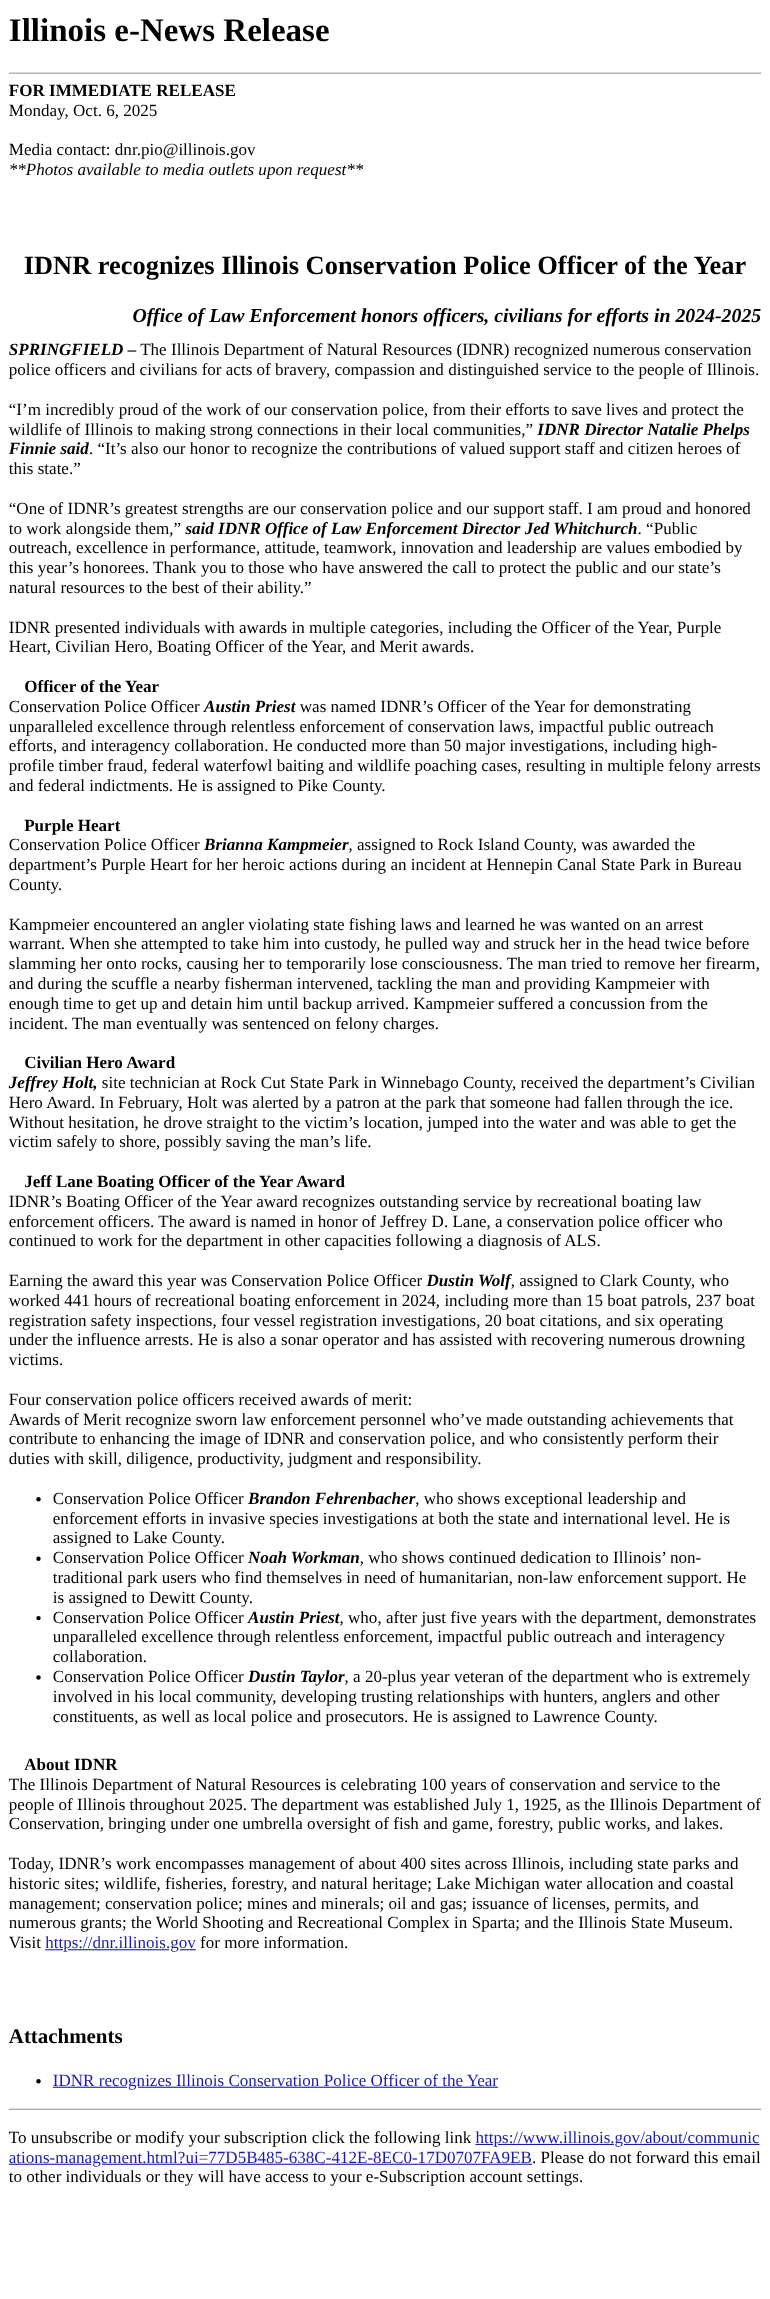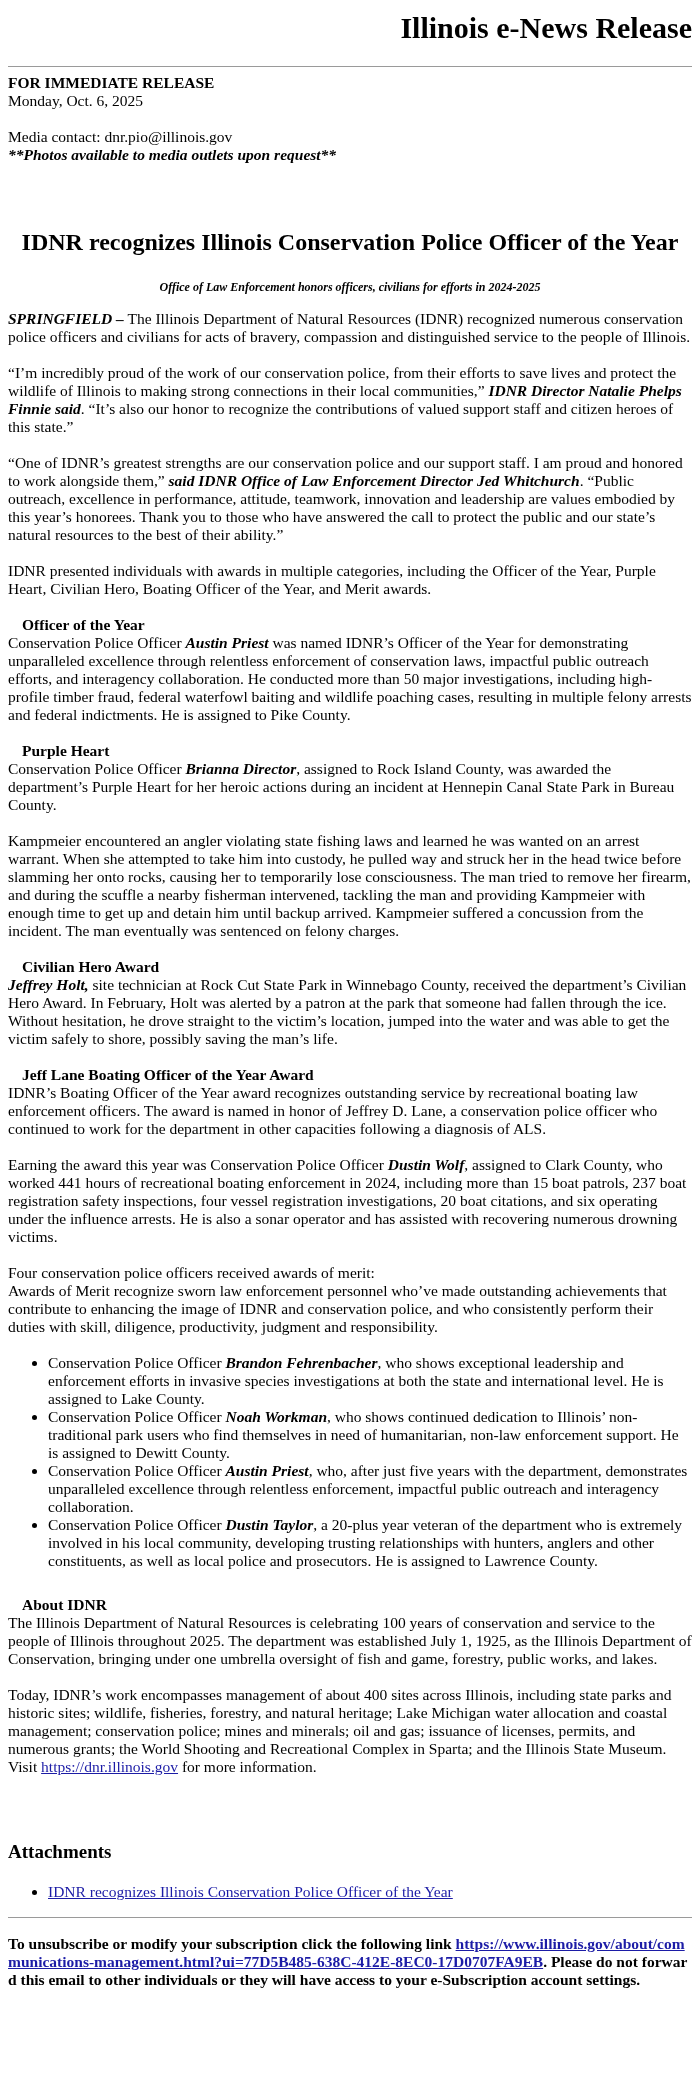--- a/index.html
+++ b/index.html
@@ -8,47 +8,47 @@
       font-family: "Liberation Serif", "DejaVu Serif", serif;
       font-size: 15.5px;
       line-height: 18px;
       color: #000000;
     }
     .page { padding: 0 8px; }
     a { color: #1a0dab; text-decoration: underline; color: #1c1ca6; }
     h1.banner {
       margin: 0;
       padding-top: 8px;
-      text-align: right;
+      text-align: left;
       font-size: 30px;
       line-height: 40px;
       font-weight: bold;
     }
     hr.rule {
       border: 0;
       border-top: 1px solid #9a9a9a;
       margin: 18px 0 7px 0;
       height: 0;
     }
     .release-label { font-weight: bold; }
     .gap { height: 18px; }
-    .photos { font-weight: bold; font-style: italic; }
+    .photos { font-weight: normal; font-style: italic; }
     h2.headline {
       margin: 0;
       padding-top: 63px;
       text-align: center;
       font-size: 24px;
       line-height: 30px;
       font-weight: bold;
     }
     .subhead {
-      text-align: center;
+      text-align: right;
       font-style: italic;
       font-weight: bold;
-      font-size: 12px;
+      font-size: 18px;
       margin-top: 21px;
       margin-bottom: 14px;
     }
     p { margin: 0 0 18px 0; }
     b, strong { font-weight: bold; font-style: italic; }
     .section-title { font-weight: bold; display: block; margin-left: 14px; }
     ul.merit {
       margin: 18px 0 26px 0;
       padding-left: 40px;
     }
@@ -58,21 +58,21 @@
       line-height: 28px;
       font-weight: bold;
       margin: 62px 0 0 0;
     }
     ul.attach-list { margin: 17px 0 16px 0; padding-left: 40px; }
     hr.rule2 {
       border: 0;
       border-top: 1px solid #9a9a9a;
       margin: 16px 0 17px 0;
     }
-    .unsub { word-break: break-all; font-weight: bold; }
+    .unsub { word-break: break-all; }
   </style>
 </head>
 <body>
 
 <div class="page">
 
   <h1 class="banner">Illinois e-News Release</h1>
   <hr class="rule">
 
   <div>
@@ -92,21 +92,21 @@
 
   <p><span>“One of IDNR’s greatest strengths are our conservation police and our support staff. I am proud and honored to work alongside them,” </span><b>said IDNR Office of Law Enforcement Director Jed Whitchurch</b><span>. “Public outreach, excellence in performance, attitude, teamwork, innovation and leadership are values embodied by this year’s honorees. Thank you to those who have answered the call to protect the public and our state’s natural resources to the best of their ability.”</span></p>
 
   <p>IDNR presented individuals with awards in multiple categories, including the Officer of the Year, Purple Heart, Civilian Hero, Boating Officer of the Year, and Merit awards.</p>
 
   <p>
     <span class="section-title">Officer of the Year</span><span>Conservation Police Officer </span><b>Austin Priest</b><span> was named IDNR’s Officer of the Year for demonstrating unparalleled excellence through relentless enforcement of conservation laws, impactful public outreach efforts, and interagency collaboration. He conducted more than 50 major investigations, including high-profile timber fraud, federal waterfowl baiting and wildlife poaching cases, resulting in multiple felony arrests and federal indictments. He is assigned to Pike County.</span>
   </p>
 
   <p>
-    <span class="section-title">Purple Heart</span><span>Conservation Police Officer </span><b>Brianna Director</b><span>, assigned to Rock Island County, was awarded the department’s Purple Heart for her heroic actions during an incident at Hennepin Canal State Park in Bureau County.</span>
+    <span class="section-title">Purple Heart</span><span>Conservation Police Officer </span><b>Brianna Kampmeier</b><span>, assigned to Rock Island County, was awarded the department’s Purple Heart for her heroic actions during an incident at Hennepin Canal State Park in Bureau County.</span>
   </p>
   <p>Kampmeier encountered an angler violating state fishing laws and learned he was wanted on an arrest warrant. When she attempted to take him into custody, he pulled way and struck her in the head twice before slamming her onto rocks, causing her to temporarily lose consciousness. The man tried to remove her firearm, and during the scuffle a nearby fisherman intervened, tackling the man and providing Kampmeier with enough time to get up and detain him until backup arrived. Kampmeier suffered a concussion from the incident. The man eventually was sentenced on felony charges.</p>
 
   <p>
     <span class="section-title">Civilian Hero Award</span><b>Jeffrey Holt,</b><span> site technician at Rock Cut State Park in Winnebago County, received the department’s Civilian Hero Award. In February, Holt was alerted by a patron at the park that someone had fallen through the ice. Without hesitation, he drove straight to the victim’s location, jumped into the water and was able to get the victim safely to shore, possibly saving the man’s life.</span>
   </p>
 
   <p>
     <span class="section-title">Jeff Lane Boating Officer of the Year Award</span><span>IDNR’s Boating Officer of the Year award recognizes outstanding service by recreational boating law enforcement officers. The award is named in honor of Jeffrey D. Lane, a conservation police officer who continued to work for the department in other capacities following a diagnosis of ALS.</span>
   </p>

